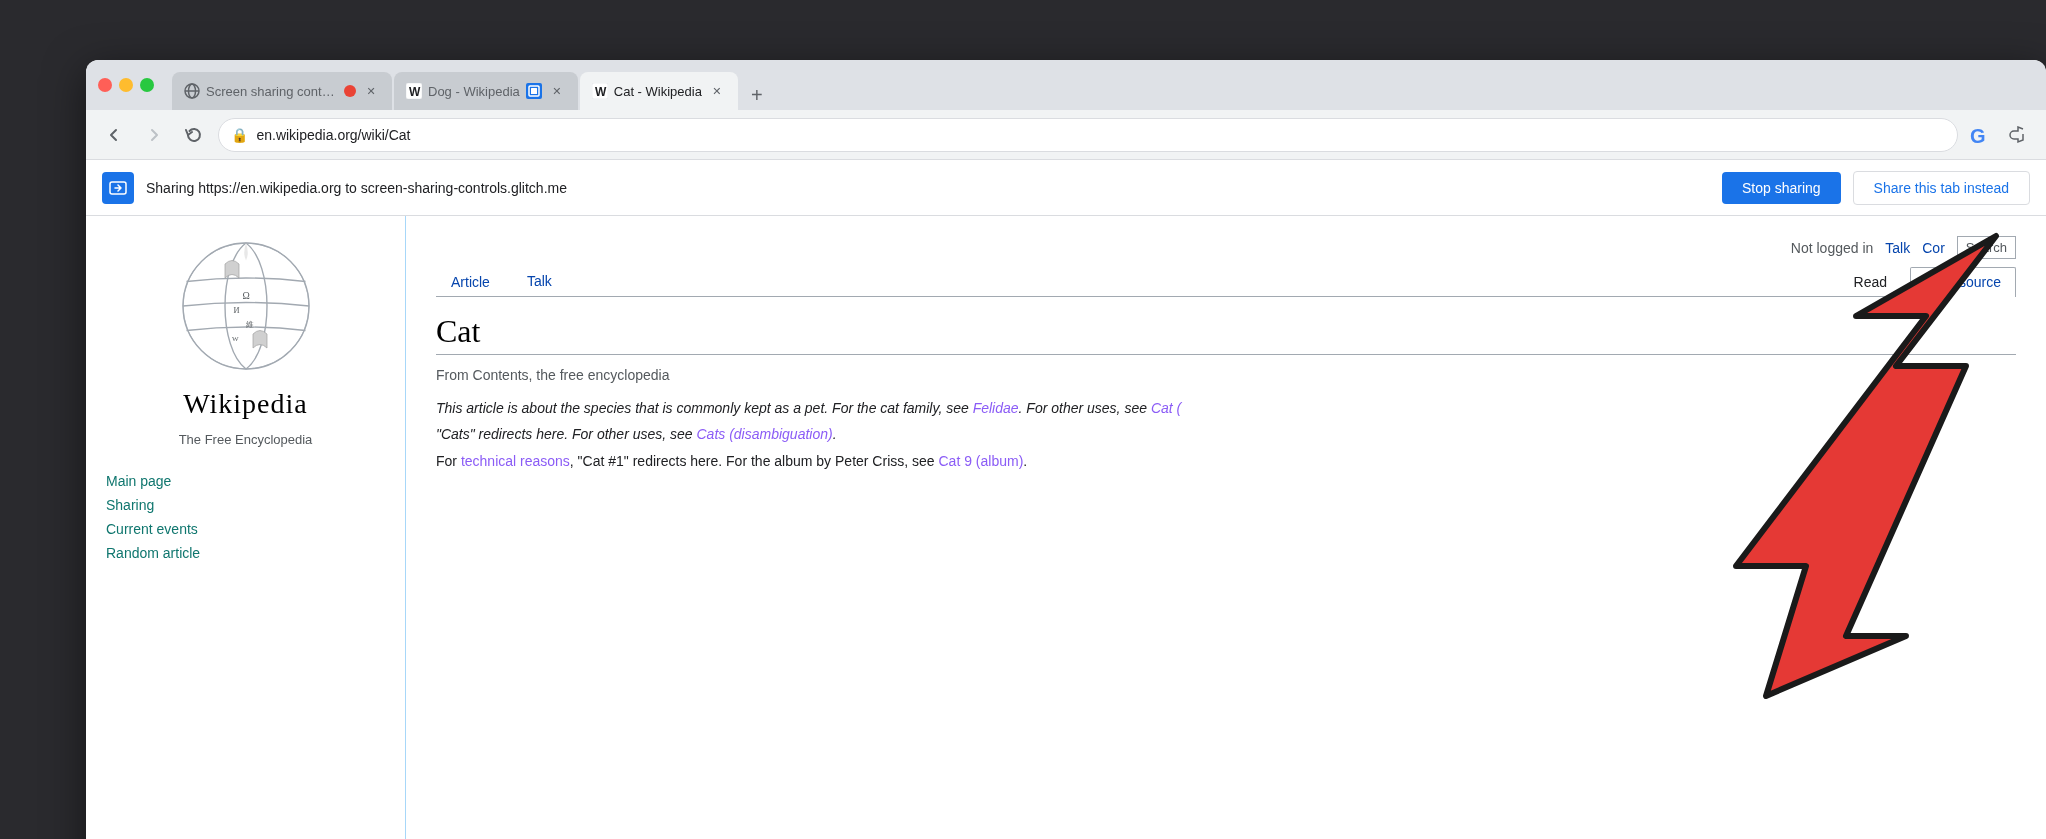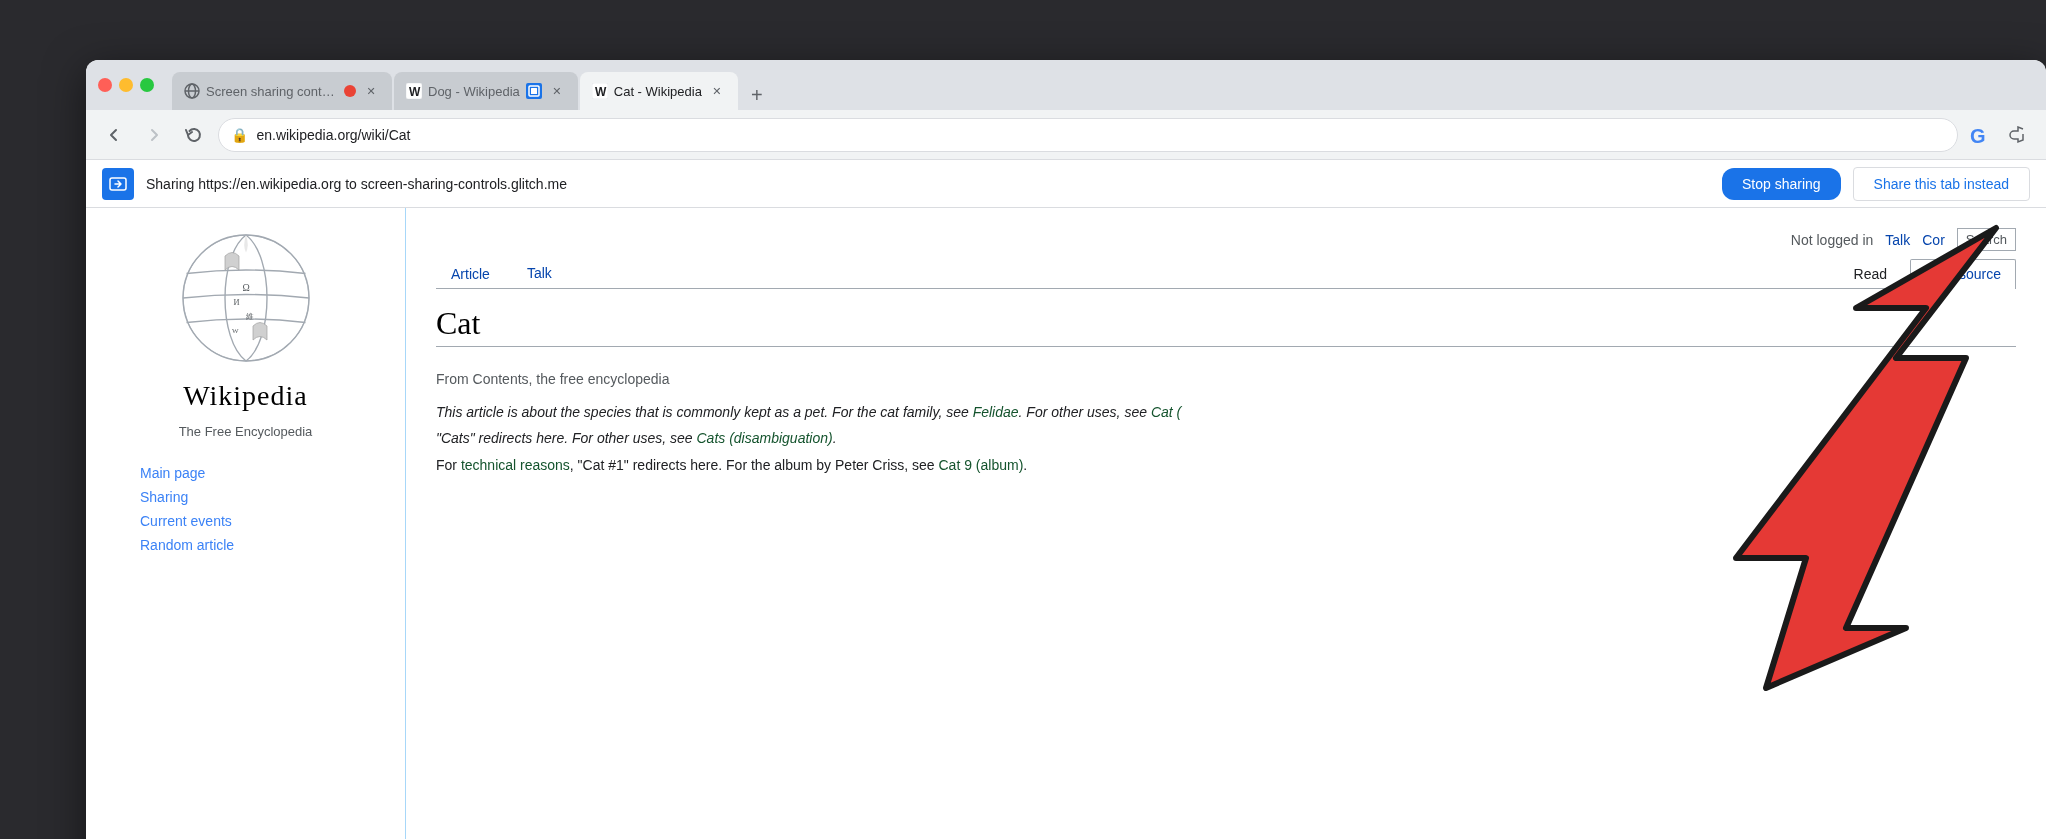--- a/index.html
+++ b/index.html
@@ -199,21 +199,21 @@
       align-items: center;
       justify-content: center;
       cursor: pointer;
       color: #5f6368;
     }
 
     
     .sharing-banner {
       background: #fff;
       border-bottom: 1px solid #dadce0;
-      height: 48px;
+      height: 56px;
       display: flex;
       align-items: center;
       padding: 0 16px;
       gap: 12px;
     }
 
     .sharing-icon {
       width: 32px;
       height: 32px;
       background: #1a73e8;
@@ -227,21 +227,21 @@
     .sharing-text {
       font-size: 14px;
       color: #202124;
       flex: 1;
     }
 
     .stop-sharing-btn {
       background: #1a73e8;
       color: #fff;
       border: none;
-      border-radius: 12px;
+      border-radius: 4px;
       padding: 8px 20px;
       font-size: 14px;
       font-weight: 500;
       cursor: pointer;
       white-space: nowrap;
     }
 
     .share-tab-btn {
       background: #fff;
       color: #1a73e8;
@@ -299,24 +299,23 @@
       list-style: none;
       width: 100%;
       margin-top: 10px;
     }
 
     .wiki-nav-links li {
       padding: 3px 0;
     }
 
     .wiki-nav-links a {
-      color: #3b82f6;
+      color: #0f766e;
       text-decoration: none;
       font-size: 14px;
-      margin-left: 34px;
     }
 
     
     .wiki-main {
       flex: 1;
       padding: 20px 30px;
       overflow: hidden;
     }
 
     
@@ -345,37 +344,37 @@
       background: #fff;
       border-radius: 2px 2px 0 0;
     }
 
     .wiki-page-title {
       font-family: 'Linux Libertine', Georgia, serif;
       font-size: 32px;
       font-weight: normal;
       border-bottom: 1px solid #a2a9b1;
       padding-bottom: 4px;
-      margin-bottom: 24px;
+      margin-bottom: 12px;
     }
 
     .wiki-subtitle-text {
       font-size: 14px;
       color: #54595d;
       margin-bottom: 14px;
     }
 
     .wiki-body-text {
       font-size: 14px;
       line-height: 1.6;
       color: #202124;
     }
 
     .wiki-body-text a {
-      color: #14532d;
+      color: #8b5cf6;
       text-decoration: none;
     }
 
     .wiki-italic { font-style: italic; }
 
     
     .arrow-overlay {
       position: absolute;
       top: 0;
       right: 0;

